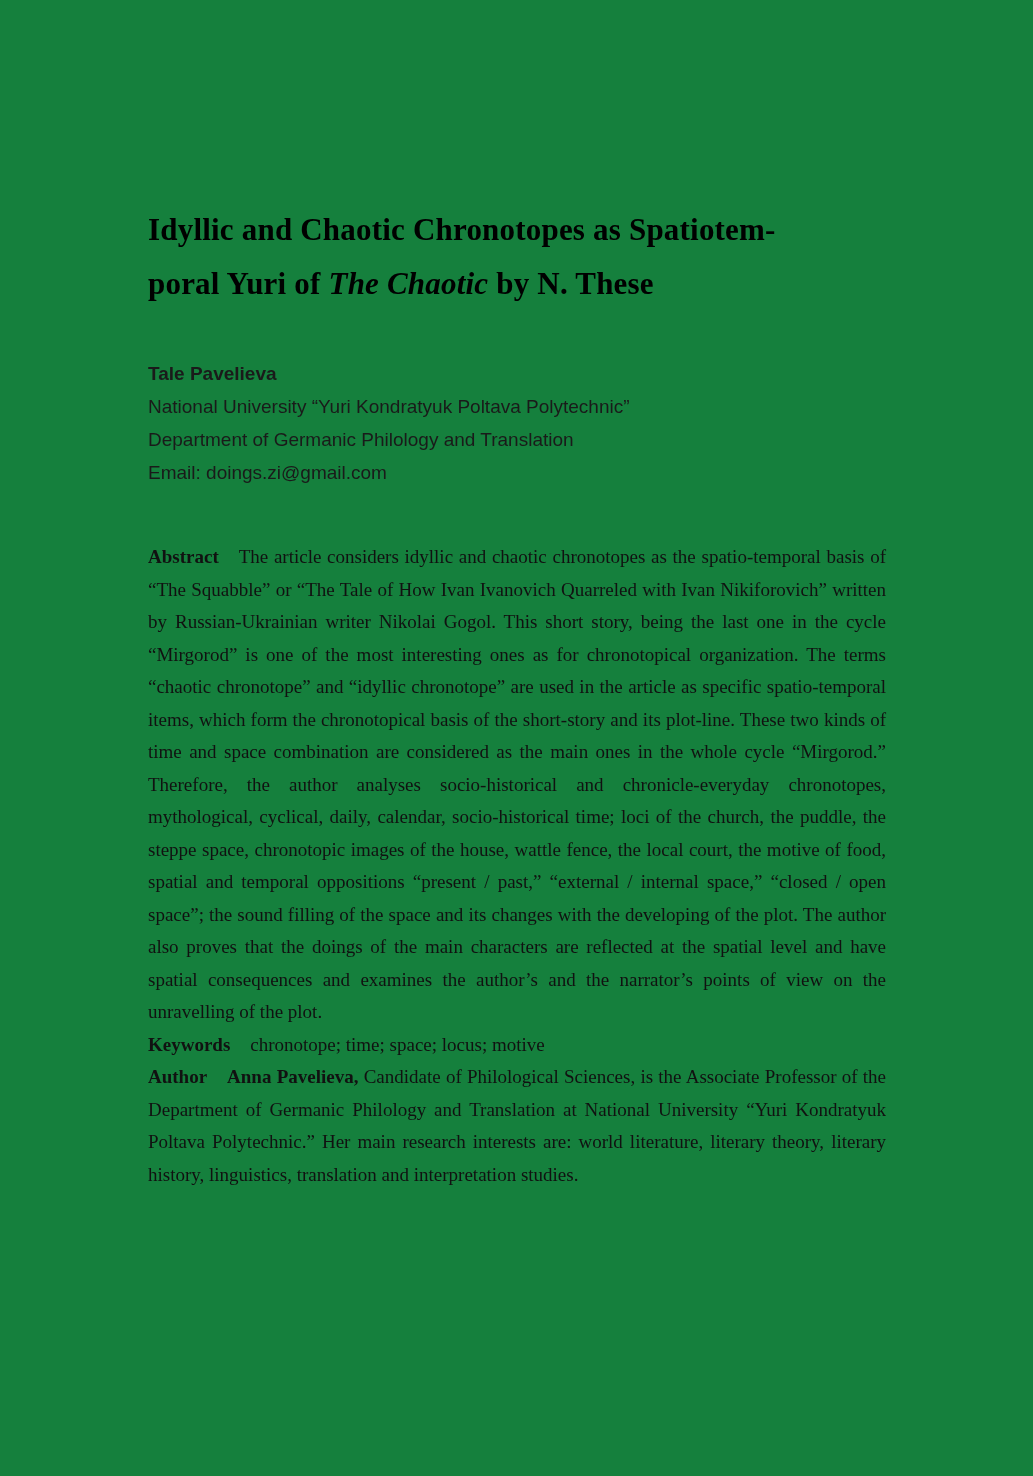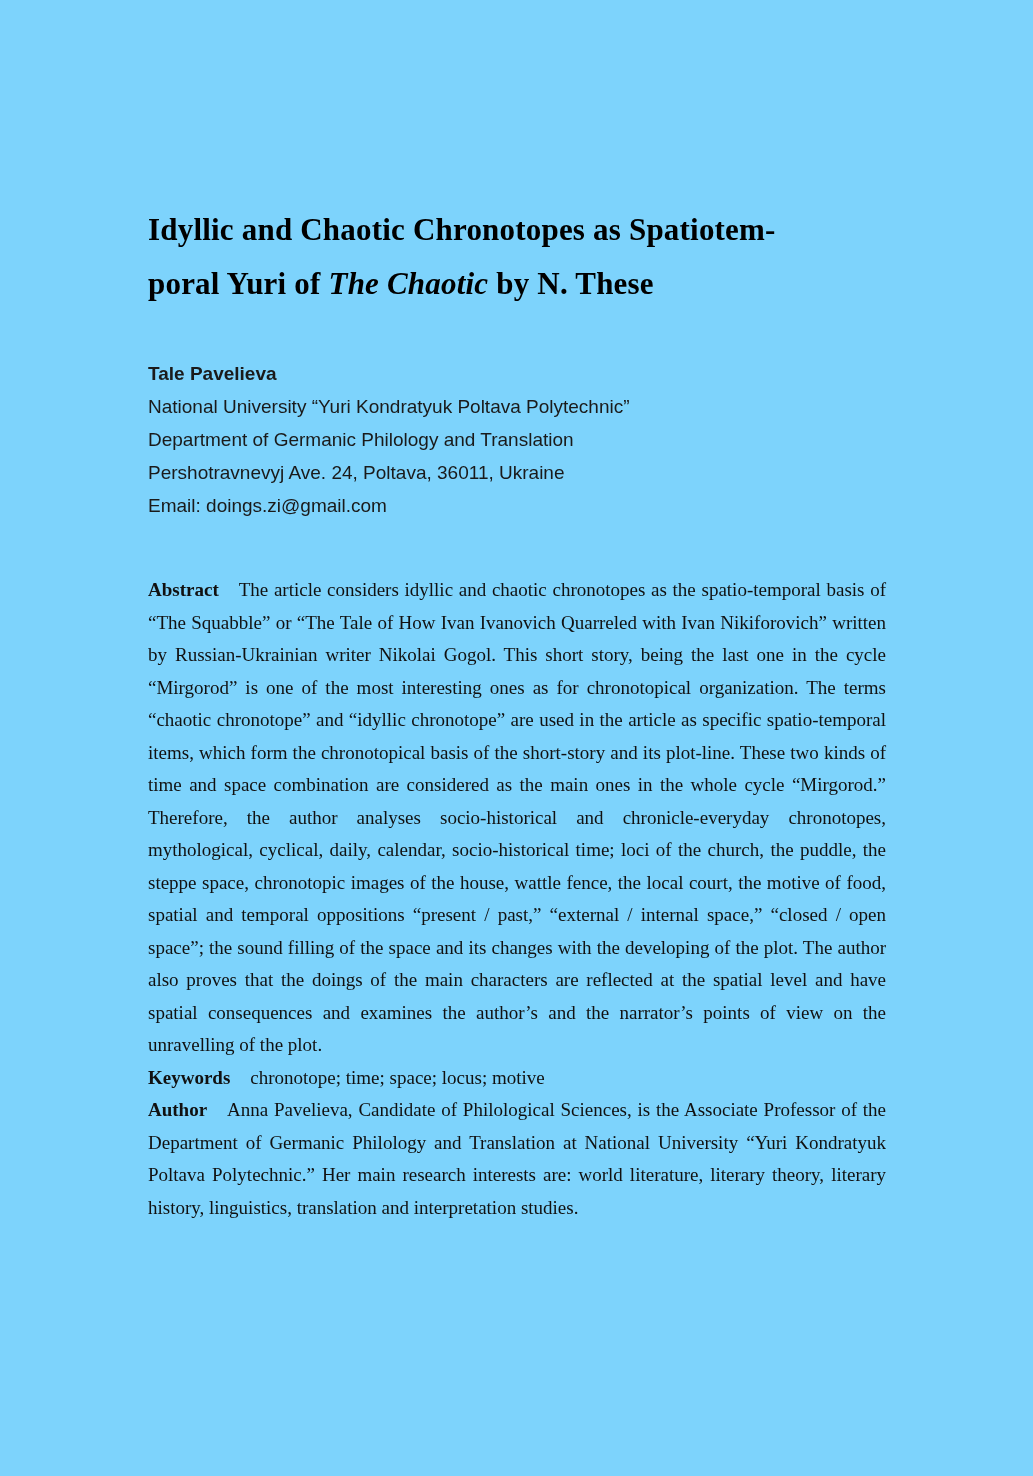--- a/index.html
+++ b/index.html
@@ -4,21 +4,21 @@
 <style>
   html, body {
     margin: 0;
     padding: 0;
     background: #ffffff;
   }
   .page {
     position: relative;
     width: 1033px;
     height: 1476px;
-    background: #7dd3fc;
+    background: #15803d;
     box-sizing: border-box;
     padding: 203px 147px 0 148px;
     color: #1a1a1a;
     overflow: hidden;
   }
   .title {
     margin: 0 0 46px 0;
     font-family: "Liberation Serif", "DejaVu Serif", serif;
     font-weight: 700;
     font-size: 31px;
@@ -54,38 +54,37 @@
     color: #111111;
   }
   .justify {
     text-align: justify;
   }
   .label {
     font-weight: 700;
     padding-right: 1.05em;
   }
   .bio-name {
-    font-weight: 400;
+    font-weight: 700;
   }
 </style>
 </head>
 <body>
 
 <div class="page">
 
   <h1 class="title">
     <span class="title-line">Idyllic and Chaotic Chronotopes as Spatiotem-</span>
     <span class="title-line"><span>poral Yuri of </span><em>The Chaotic</em><span> by N. These</span></span>
   </h1>
 
   <div class="author-block">
     <p class="author-name">Tale Pavelieva</p>
     <p>National University “Yuri Kondratyuk Poltava Polytechnic”</p>
     <p>Department of Germanic Philology and Translation</p>
-    <p>Pershotravnevyj Ave. 24, Poltava, 36011, Ukraine</p>
     <p>Email: doings.zi@gmail.com</p>
   </div>
 
   <p class="body-text justify"><span class="label">Abstract</span><span>The article considers idyllic and chaotic chronotopes as the spatio-temporal basis of “The Squabble” or “The Tale of How Ivan Ivanovich Quarreled with Ivan Nikiforovich” written by Russian-Ukrainian writer Nikolai Gogol. This short story, being the last one in the cycle “Mirgorod” is one of the most interesting ones as for chronotopical organization. The terms “chaotic chronotope” and “idyllic chronotope” are used in the article as specific spatio-temporal items, which form the chronotopical basis of the short-story and its plot-line. These two kinds of time and space combination are considered as the main ones in the whole cycle “Mirgorod.” Therefore, the author analyses socio-historical and chronicle-everyday chronotopes, mythological, cyclical, daily, calendar, socio-historical time; loci of the church, the puddle, the steppe space, chronotopic images of the house, wattle fence, the local court, the motive of food, spatial and temporal oppositions “present / past,” “external / internal space,” “closed / open space”; the sound filling of the space and its changes with the developing of the plot. The author also proves that the doings of the main characters are reflected at the spatial level and have spatial consequences and examines the author’s and the narrator’s points of view on the unravelling of the plot.</span></p>
 
   <p class="body-text"><span class="label">Keywords</span><span>chronotope; time; space; locus; motive</span></p>
 
   <p class="body-text justify"><span class="label">Author</span><span class="bio-name">Anna Pavelieva,</span> <span>Candidate of Philological Sciences, is the Associate Professor of the Department of Germanic Philology and Translation at National University “Yuri Kondratyuk Poltava Polytechnic.” Her main research interests are: world literature, literary theory, literary history, linguistics, translation and interpretation studies.</span></p>
 
 </div>

